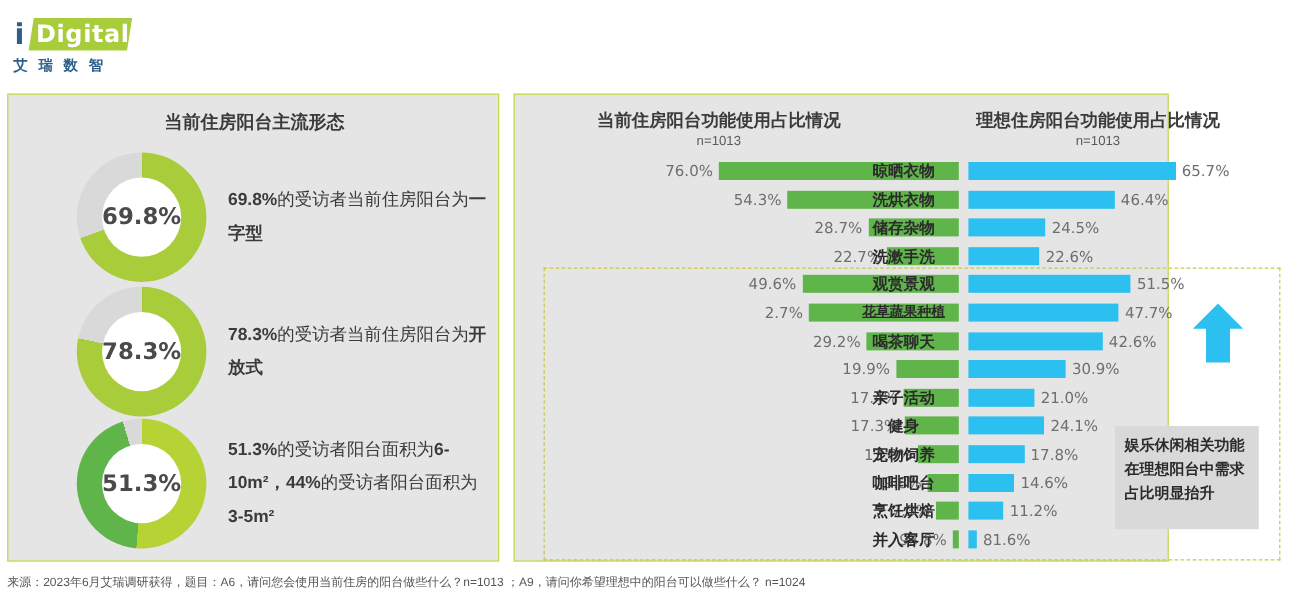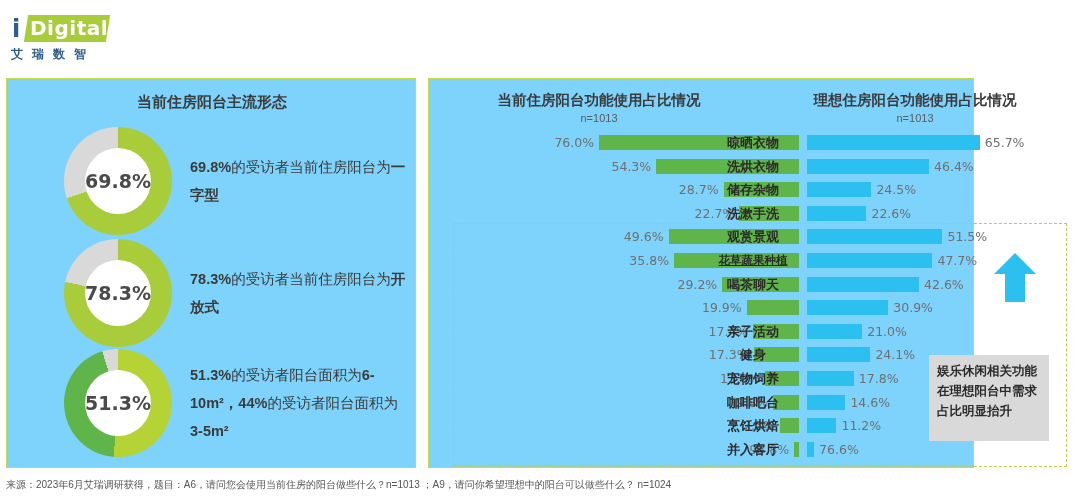--- a/index.html
+++ b/index.html
@@ -30,21 +30,21 @@
     font-family: "DejaVu Sans", sans-serif;
   }
   .logo-cn {
     position: absolute; left: 3px; top: 36px;
     font-size: 12px; font-weight: 700; color: #2e5f8a;
     letter-spacing: 9px;
   }
 
   
   .panel {
-    position: absolute; border: 1.5px solid #c7d84a; background: #7dd3fc;
+    position: absolute; border: 1.5px solid #c7d84a; background: #e5e5e5;
   }
   .panel-left  { left: 6px;   top: 78px; width: 410px; height: 390px; }
   .panel-right { left: 428px; top: 78px; width: 546px; height: 390px; }
 
   .panel-title {
     position: absolute; text-align: center;
     font-size: 15px; font-weight: 700; color: #3b3b3b;
     white-space: nowrap;
   }
   #left-title  { left: 0; top: 14px; width: 410px; }
@@ -216,21 +216,21 @@
         </div>
         <div class="bar-row" style="top: 146.4px;">
           <div class="bar-left" style="width: 130.448px; background: rgb(95, 180, 74);"></div>
           <div class="val-left" style="right: 411.448px; width: 60px;">49.6%</div>
           <div class="cat">观赏景观</div>
           <div class="bar-right" style="width: 135.445px; background: rgb(43, 192, 239);"></div>
           <div class="val-right" style="left: 518.445px;">51.5%</div>
         </div>
         <div class="bar-row" style="top: 170px;">
           <div class="bar-left" style="width: 124.925px; background: rgb(95, 180, 74);"></div>
-          <div class="val-left" style="right: 405.925px; width: 60px;">35.8%</div>
+          <div class="val-left" style="right: 405.925px; width: 60px;">2.7%</div>
           <div class="cat small">花草蔬果种植</div>
           <div class="bar-right" style="width: 125.451px; background: rgb(43, 192, 239);"></div>
           <div class="val-right" style="left: 508.451px;">47.7%</div>
         </div>
         <div class="bar-row" style="top: 193.6px;">
           <div class="bar-left" style="width: 76.796px; background: rgb(95, 180, 74);"></div>
           <div class="val-left" style="right: 357.796px; width: 60px;">29.2%</div>
           <div class="cat">喝茶聊天</div>
           <div class="bar-right" style="width: 112.038px; background: rgb(43, 192, 239);"></div>
           <div class="val-right" style="left: 495.038px;">42.6%</div>
@@ -274,21 +274,21 @@
           <div class="val-left" style="right: 300.199px; width: 60px;">7.3%</div>
           <div class="cat">烹饪烘焙</div>
           <div class="bar-right" style="width: 29.456px; background: rgb(43, 192, 239);"></div>
           <div class="val-right" style="left: 412.456px;">11.2%</div>
         </div>
         <div class="bar-row" style="top: 358.8px;">
           <div class="bar-left" style="width: 4.997px; background: rgb(95, 180, 74);"></div>
           <div class="val-left" style="right: 285.997px; width: 60px;">93.8%</div>
           <div class="cat">并入客厅</div>
           <div class="bar-right" style="width: 7.101px; background: rgb(43, 192, 239);"></div>
-          <div class="val-right" style="left: 390.101px;">76.6%</div>
+          <div class="val-right" style="left: 390.101px;">81.6%</div>
         </div>
       </div>
 
     <div class="dashed-box"></div>
 
     <svg class="up-arrow" viewBox="0 0 44 52">
       <polygon points="22,2 43,23 32,23 32,51 12,51 12,23 1,23" fill="#2bc0ef"></polygon>
     </svg>
 
     <div class="callout">娱乐休闲相关功能在理想阳台中需求占比明显抬升</div>

